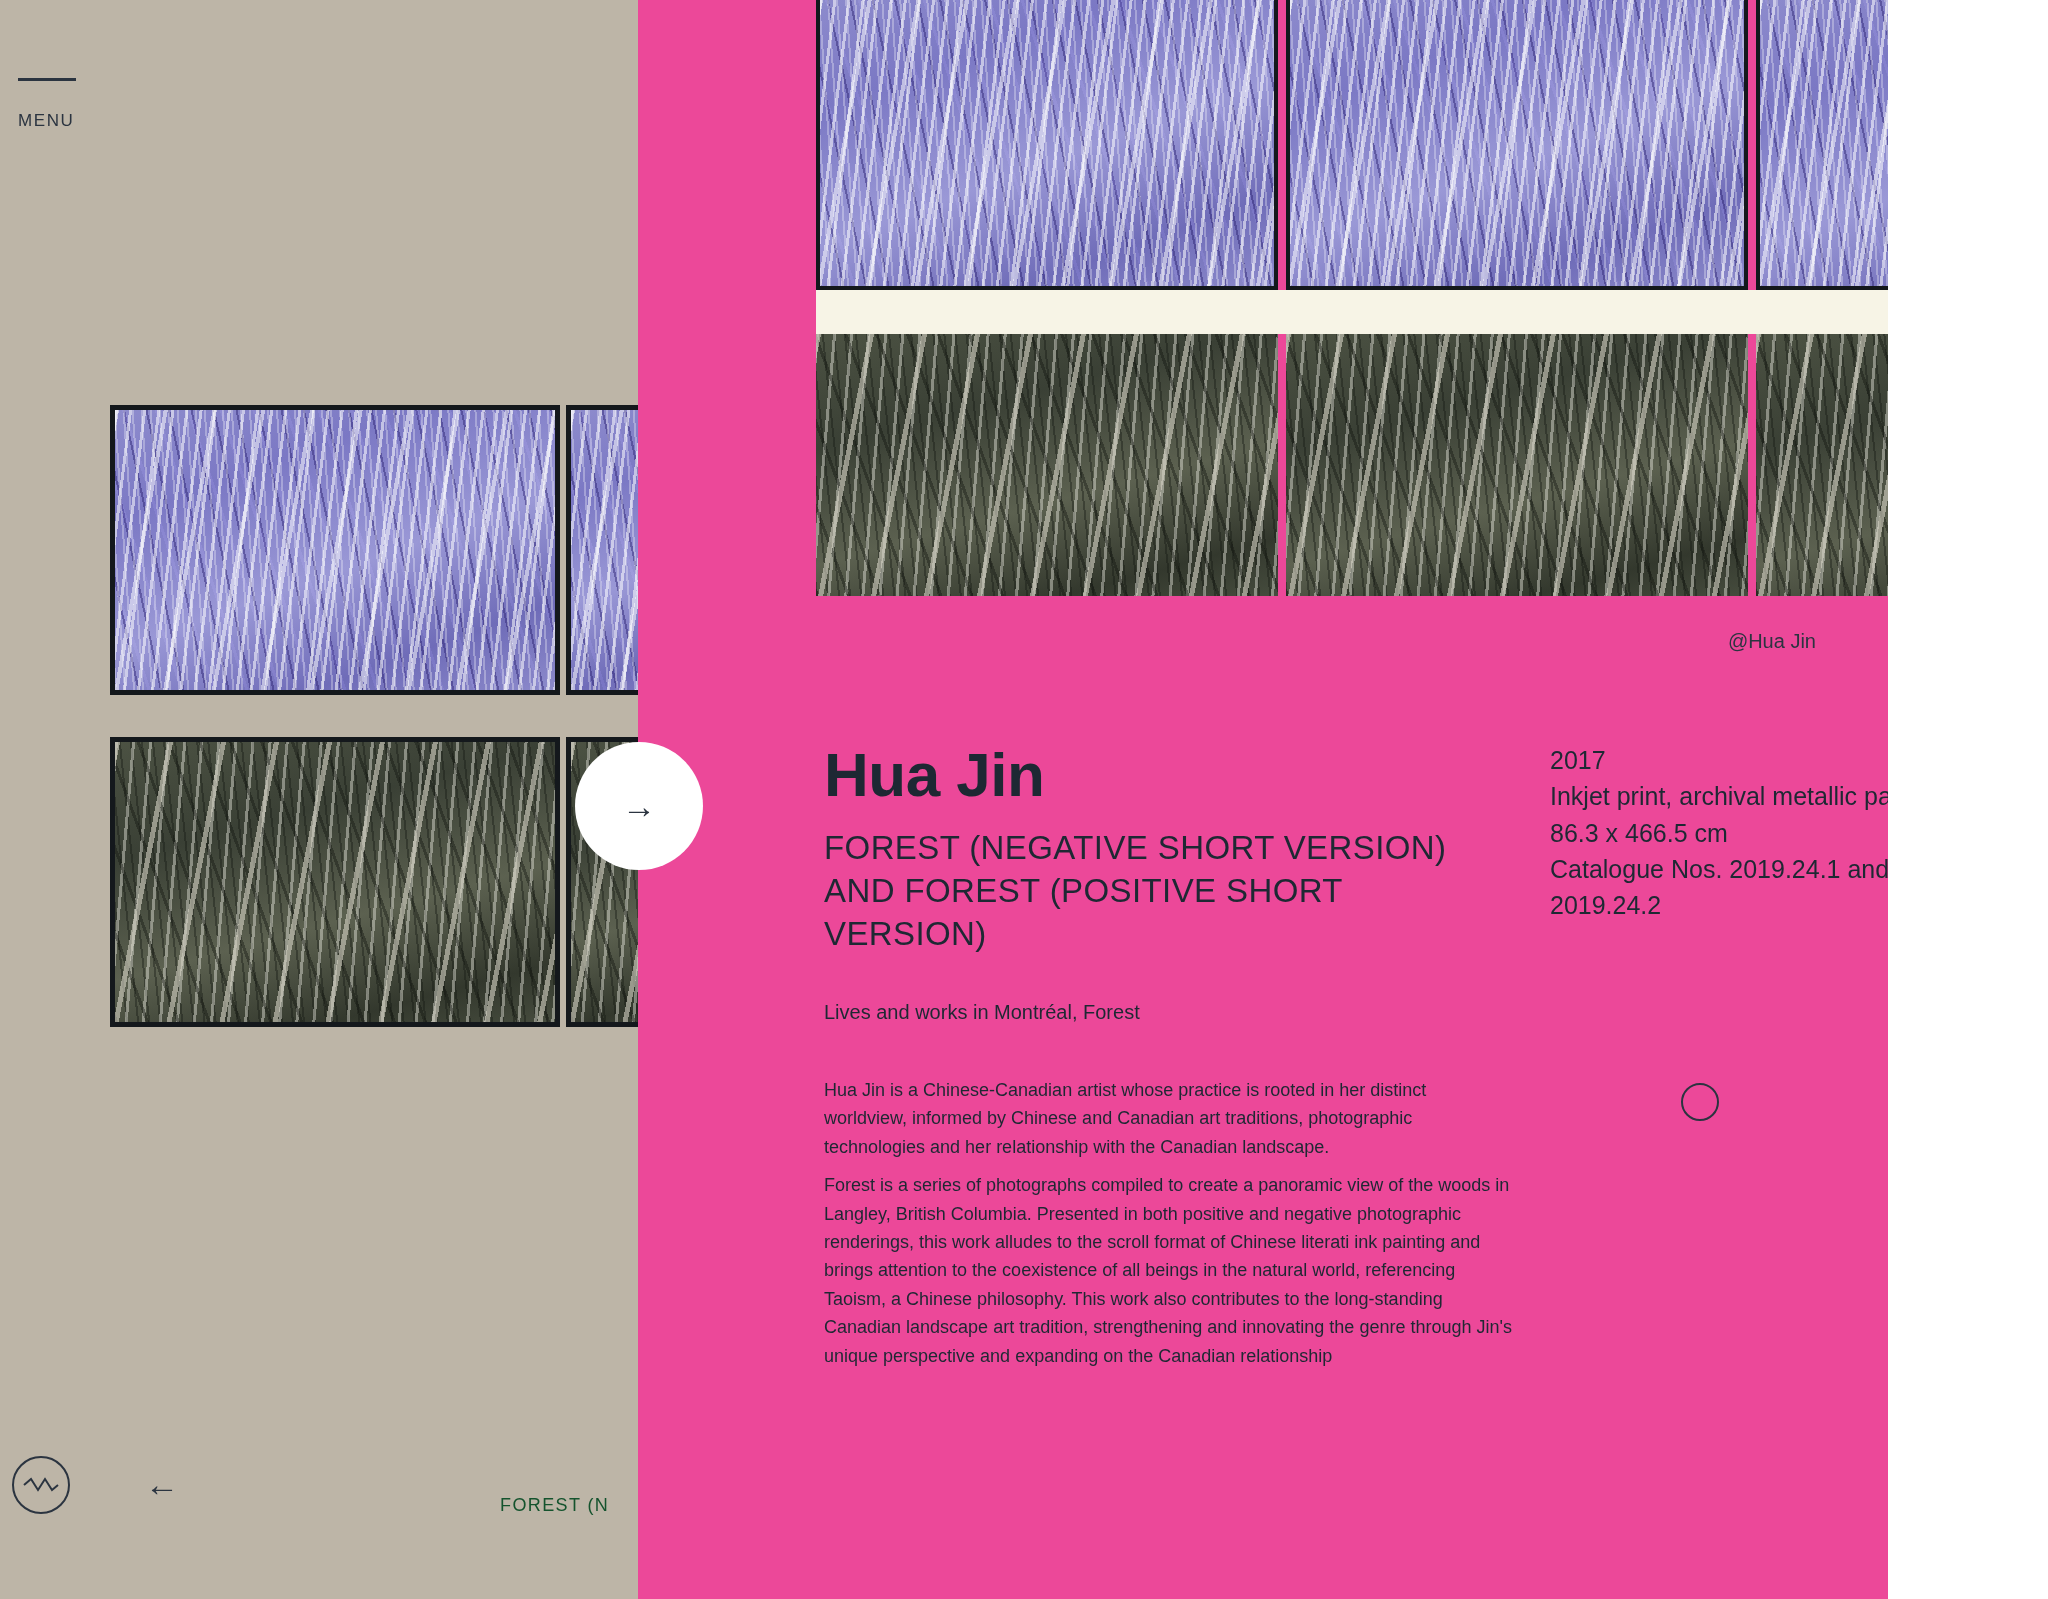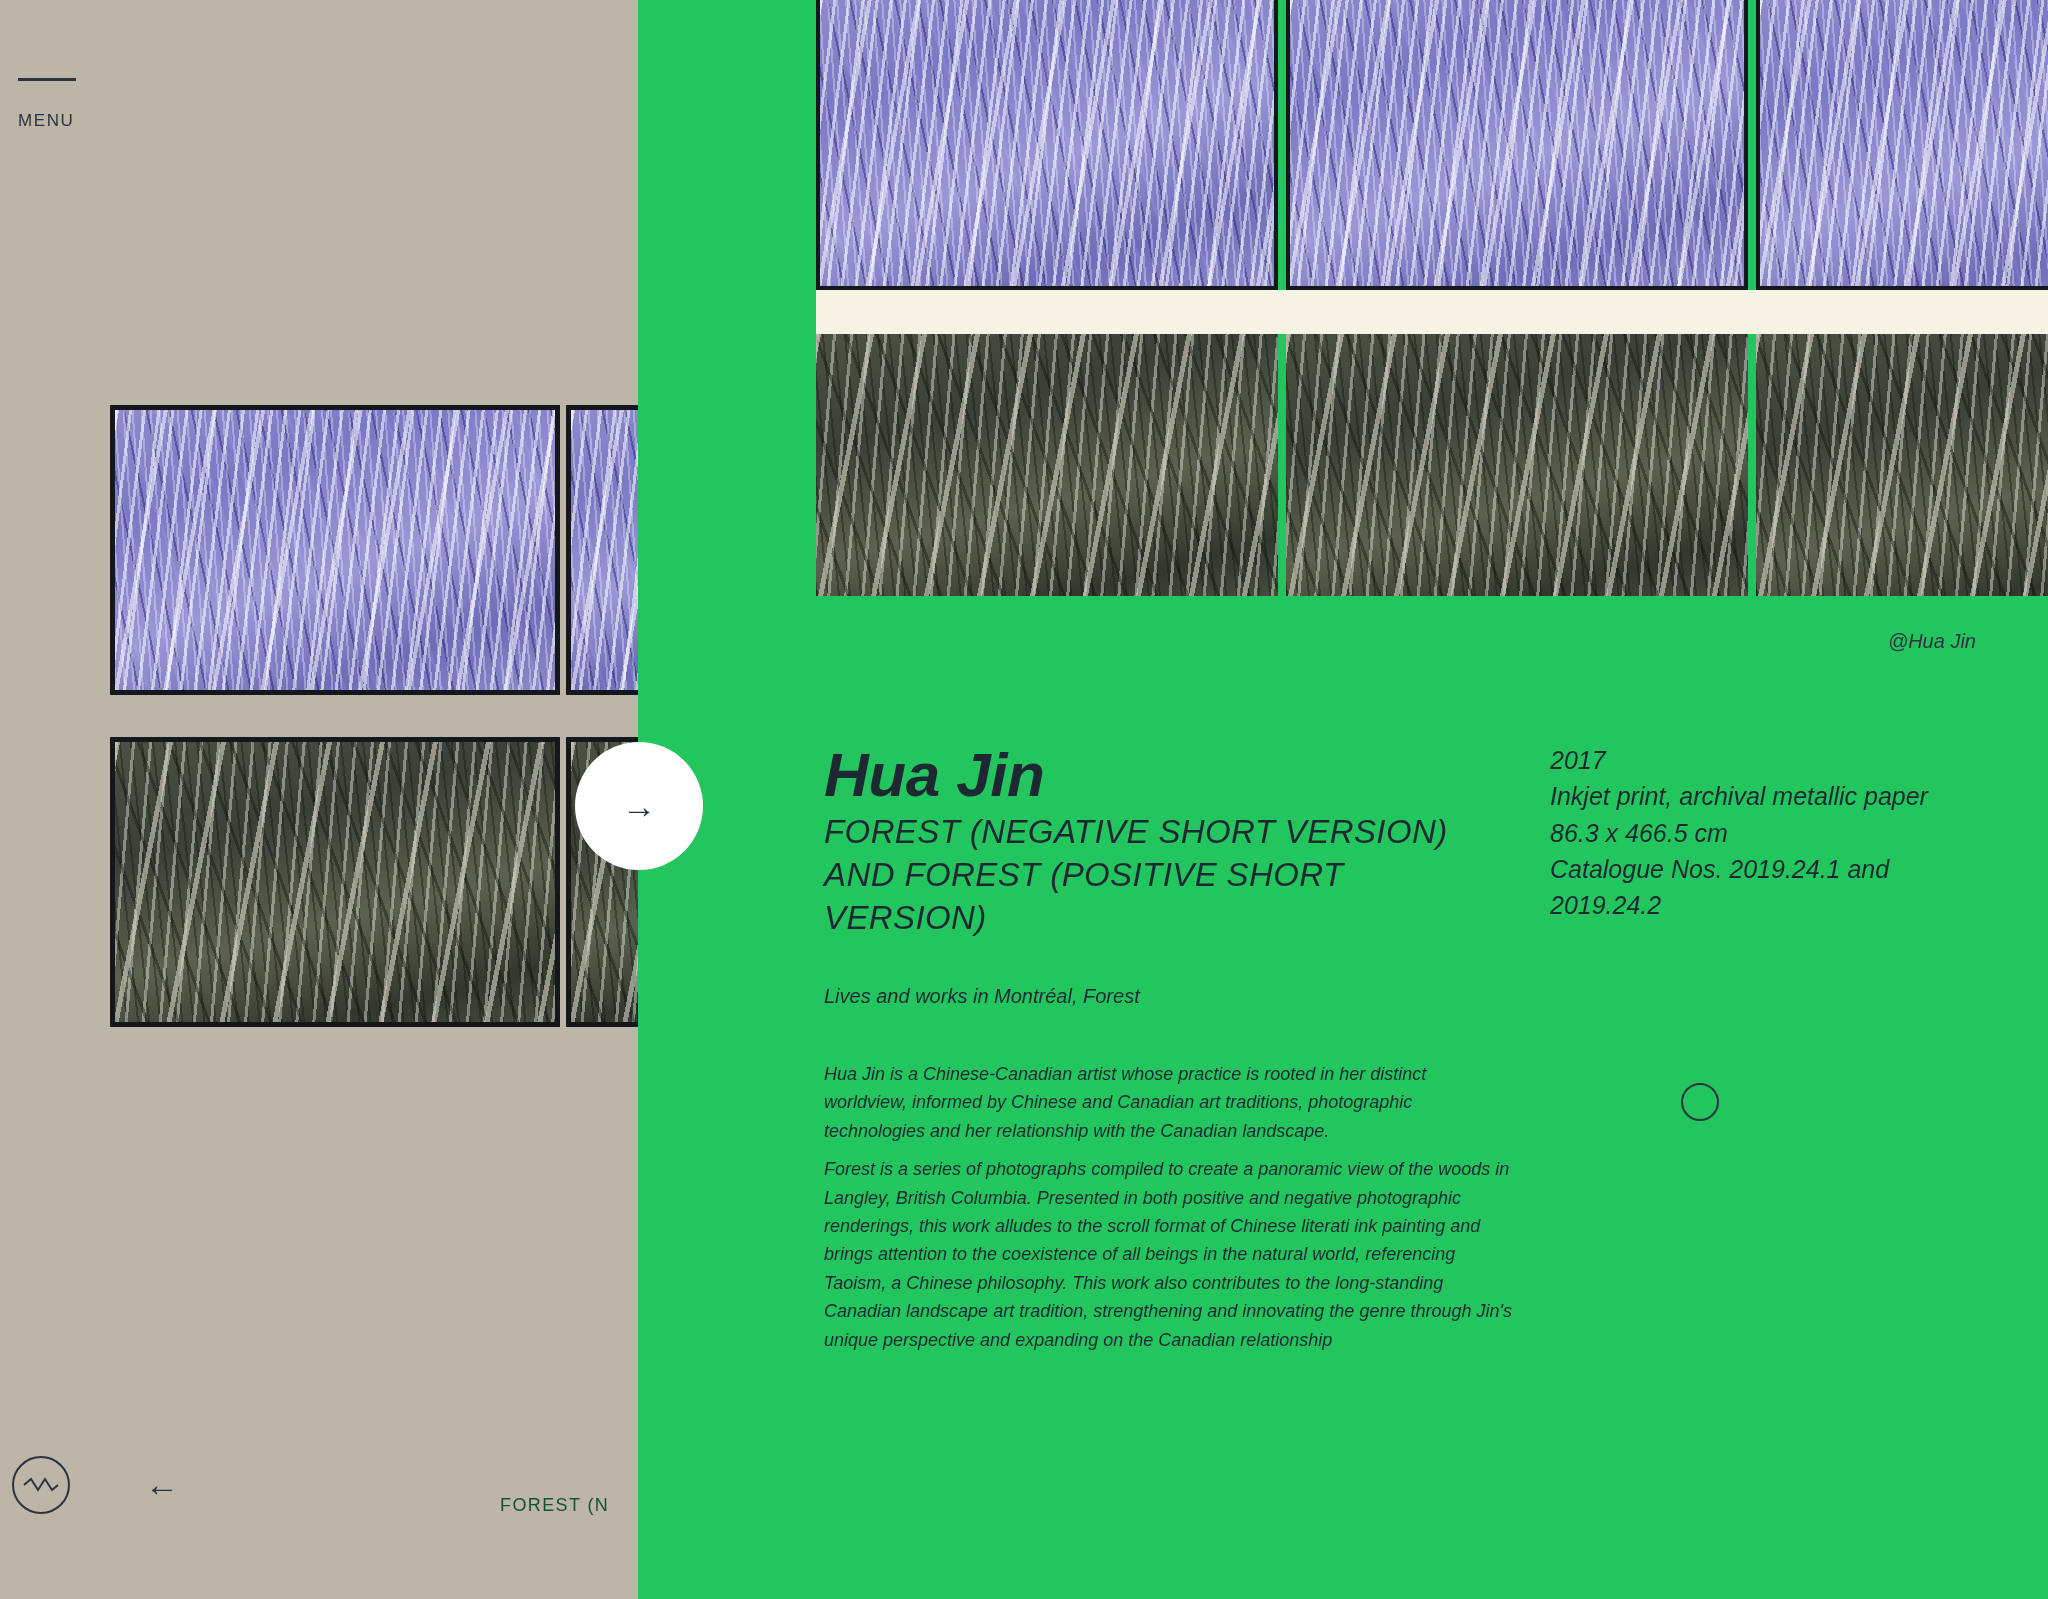--- a/index.html
+++ b/index.html
@@ -137,25 +137,24 @@
     color: #2b3440;
     line-height: 1;
     cursor: pointer;
   }
 
   
   .detail-panel {
     position: absolute;
     left: 638px;
     top: 0;
-    width: 1410px;
+    width: 1250px;
     height: 1599px;
-    background: #22c55e;
-    overflow: hidden;
-    font-style: italic;
+    background: #ec4899;
+    overflow: hidden;
   }
 
   
   .next-nav {
     position: absolute;
     left: 575px;
     top: 742px;
     width: 128px; height: 128px;
     background: #ffffff;
     border-radius: 50%;
@@ -208,21 +207,21 @@
     width: 1160px;
   }
   .artist-name {
     font-size: 62px;
     font-weight: 700;
     color: #1e2833;
     letter-spacing: -0.5px;
     line-height: 1.05;
   }
   .artwork-title {
-    margin-top: 4px;
+    margin-top: 20px;
     font-size: 33px;
     font-weight: 400;
     color: #1e2833;
     letter-spacing: .4px;
     line-height: 1.30;
     max-width: 690px;
     text-transform: uppercase;
   }
   .bio-line {
     font-size: 20px;

